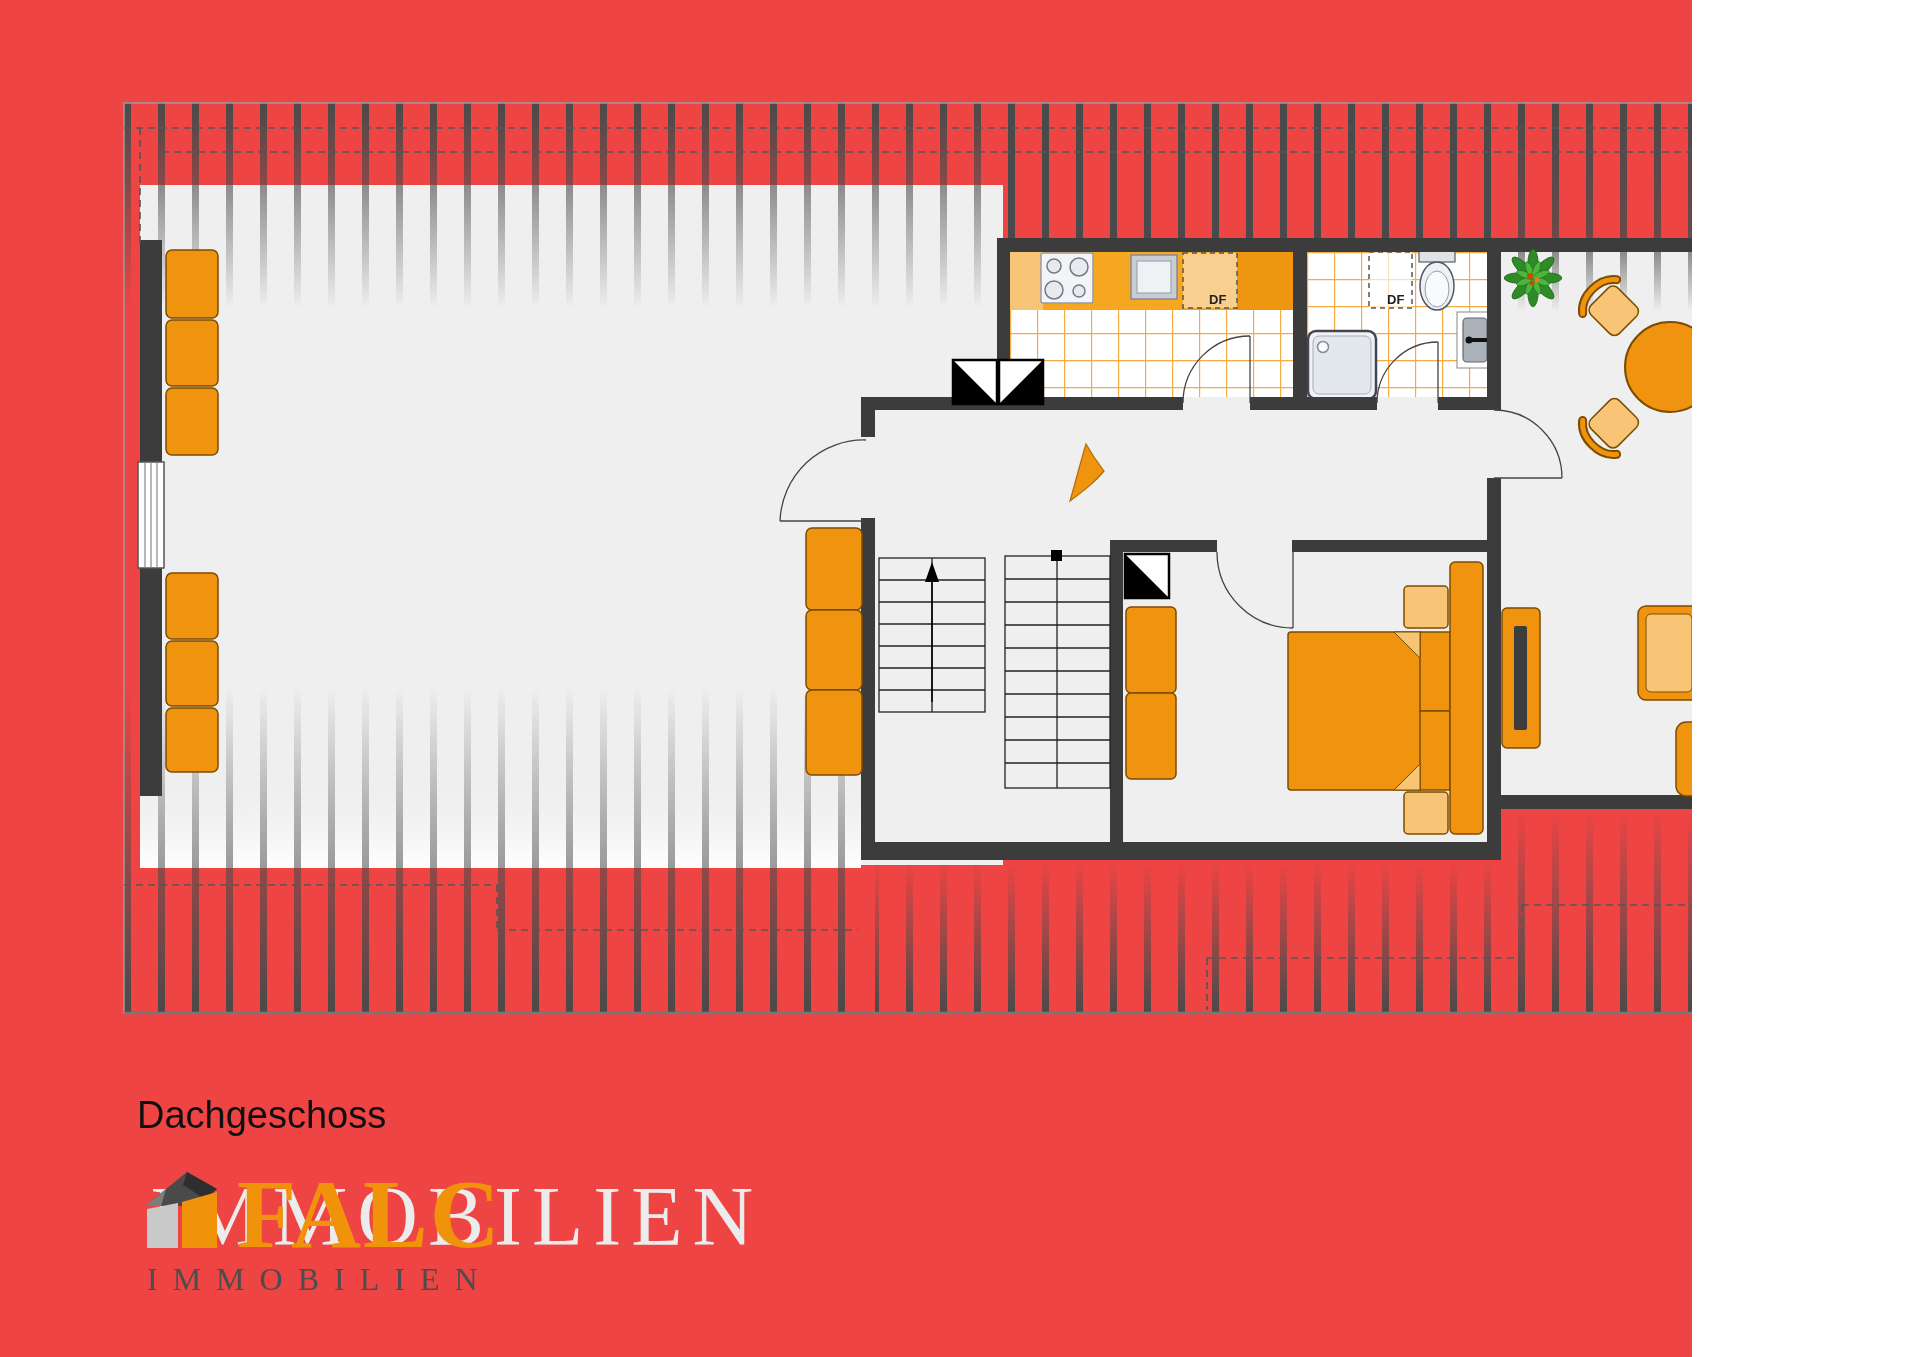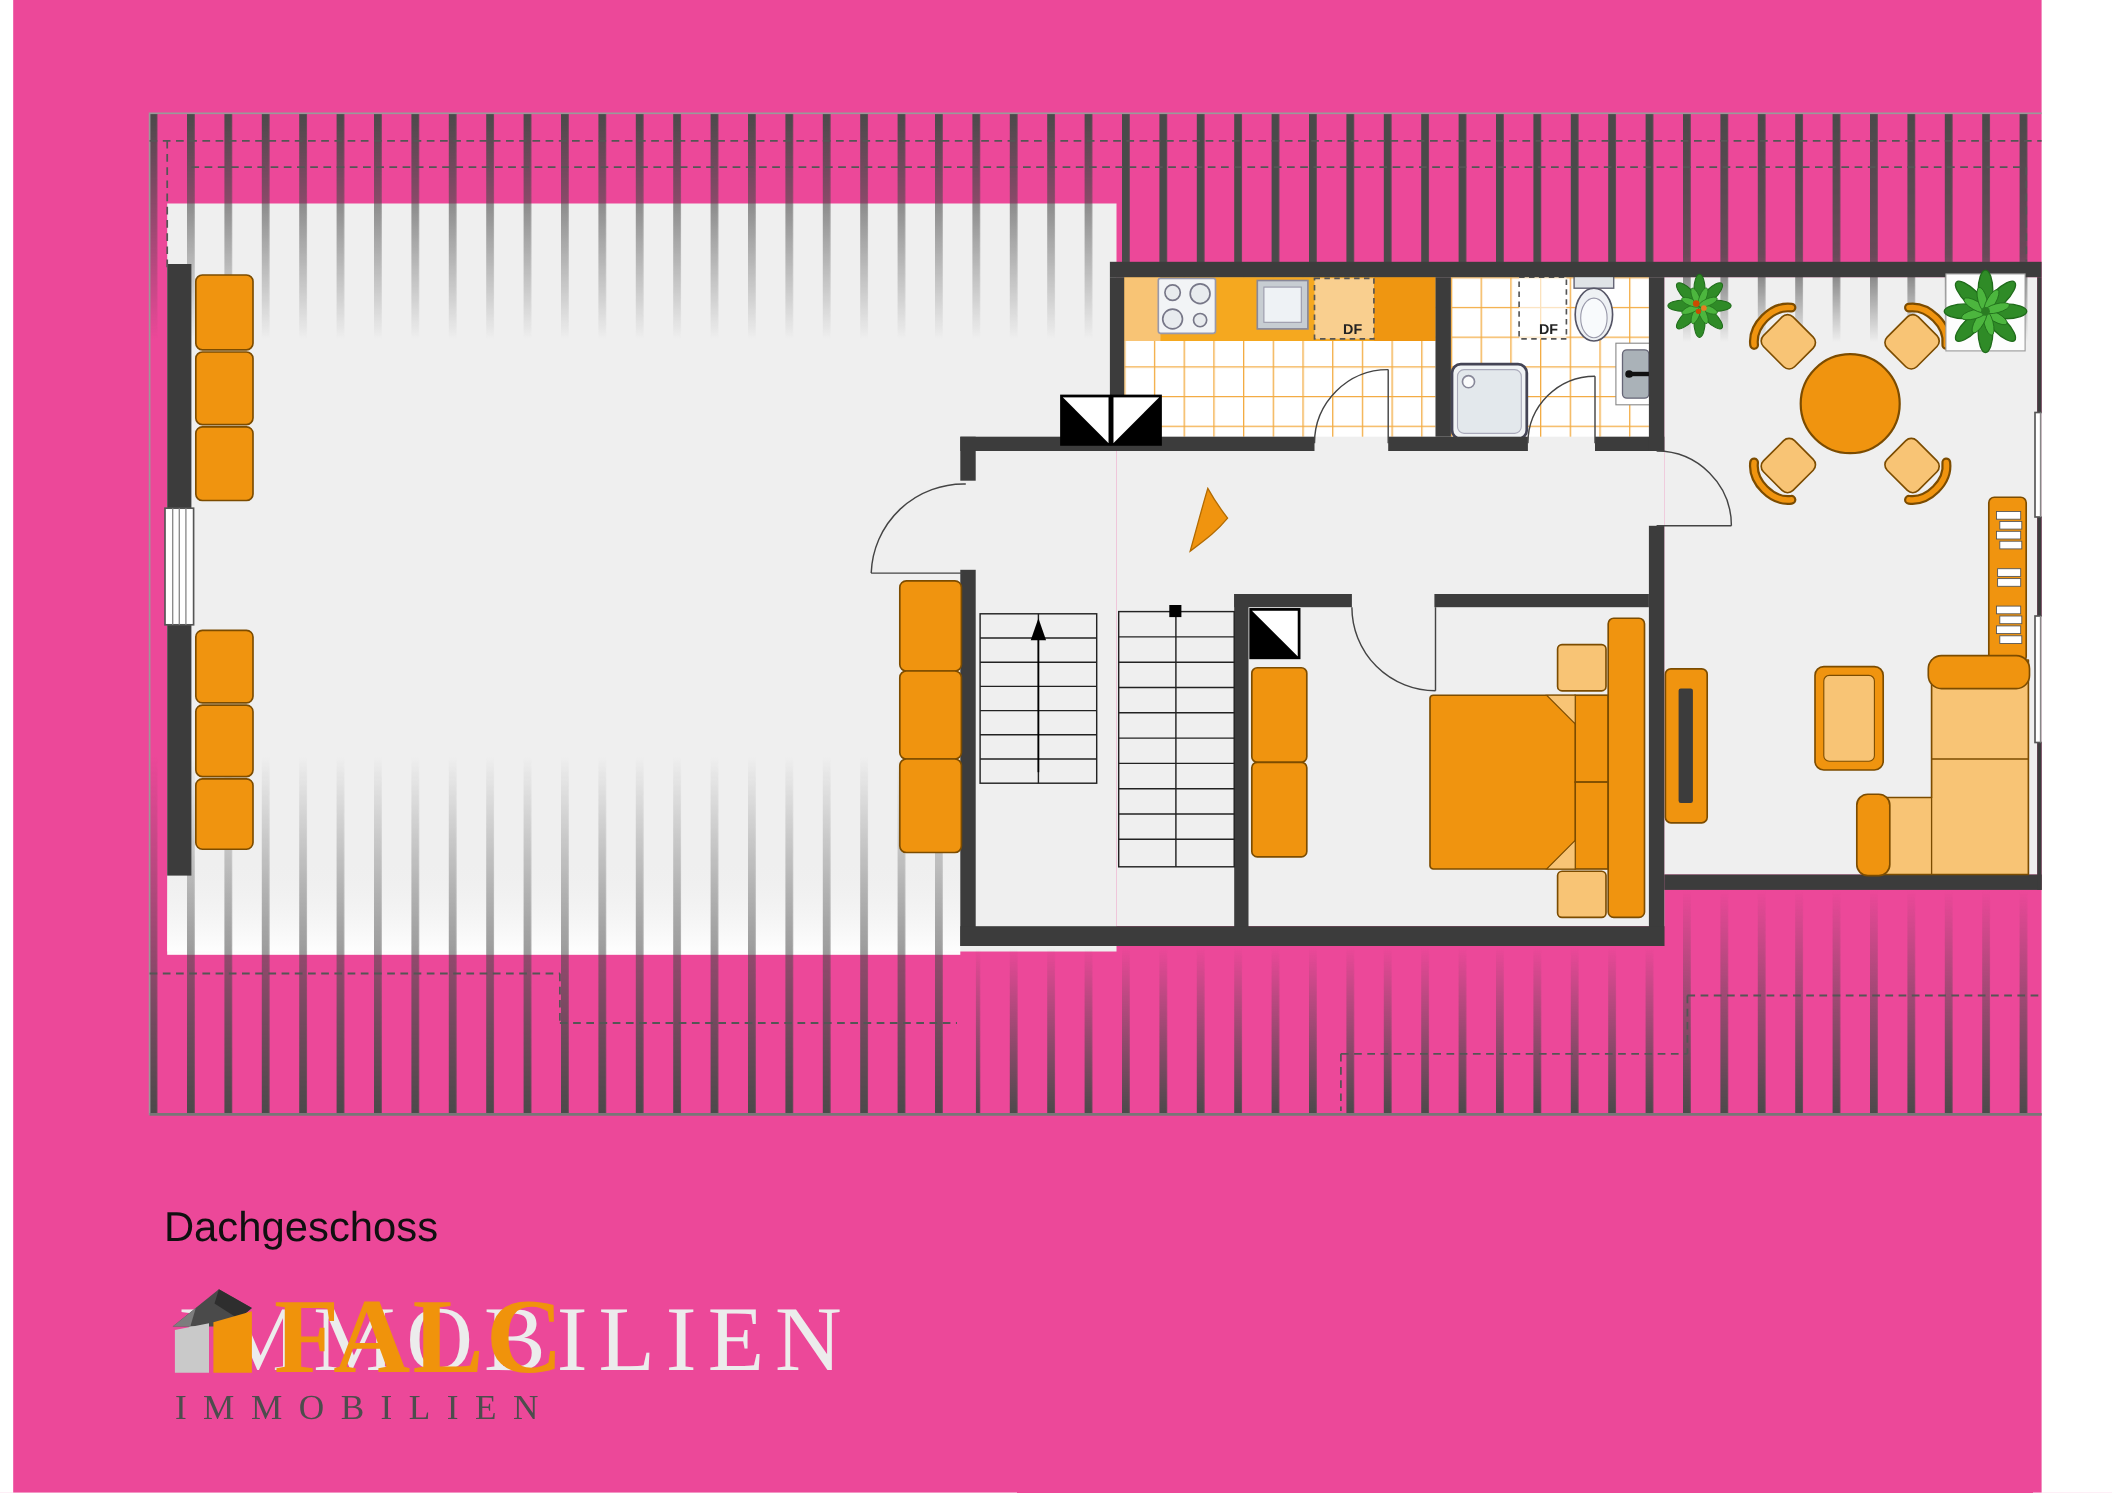--- a/index.html
+++ b/index.html
@@ -1,17 +1,17 @@
 <!DOCTYPE html>
 <html style="--c-wall: #3c3c3c; --c-floor: #efefef; --c-bar: #4a4a4a; --c-furniture: #f0940f; --c-furniture_light: #f8c475; --c-counter: #f5a81f; --c-tile: #f3ac44; --c-plant_dark: #2f8b27; --c-plant_light: #4cb63e; --c-logo_orange: #f0930b; --c-logo_gray: #4d4d4d;"><head>
 <meta charset="utf-8">
 <style>
   html,body{margin:0;padding:0;background:#fff;}
-  .page{position:relative;width:1844px;height:1357px;background:#ec4899;overflow:hidden;
-        font-family:"Liberation Sans",sans-serif;margin-left:12px;}
+  .page{position:relative;width:1692px;height:1357px;background:#ef4444;overflow:hidden;
+        font-family:"Liberation Sans",sans-serif;}
   svg{position:absolute;left:0;top:0;}
   .wall{fill:var(--c-wall,#3c3c3c);}
   .floor{fill:var(--c-floor,#efefef);}
   .furn{fill:var(--c-furniture,#f0940f);stroke:#7c4c00;stroke-width:1.5;}
   .furnl{fill:var(--c-furniture_light,#f8c475);stroke:#7c4c00;stroke-width:1.5;}
   .doorline{stroke:#444;stroke-width:1.3;fill:none;}
   .stair{stroke:#222;stroke-width:1.3;fill:none;}
   .dash{stroke:#555;stroke-width:1.6;fill:none;stroke-dasharray:7 5;}
   .winframe{fill:#fff;stroke:#555;stroke-width:1.5;}
   .winline{stroke:#888;stroke-width:1.2;}

